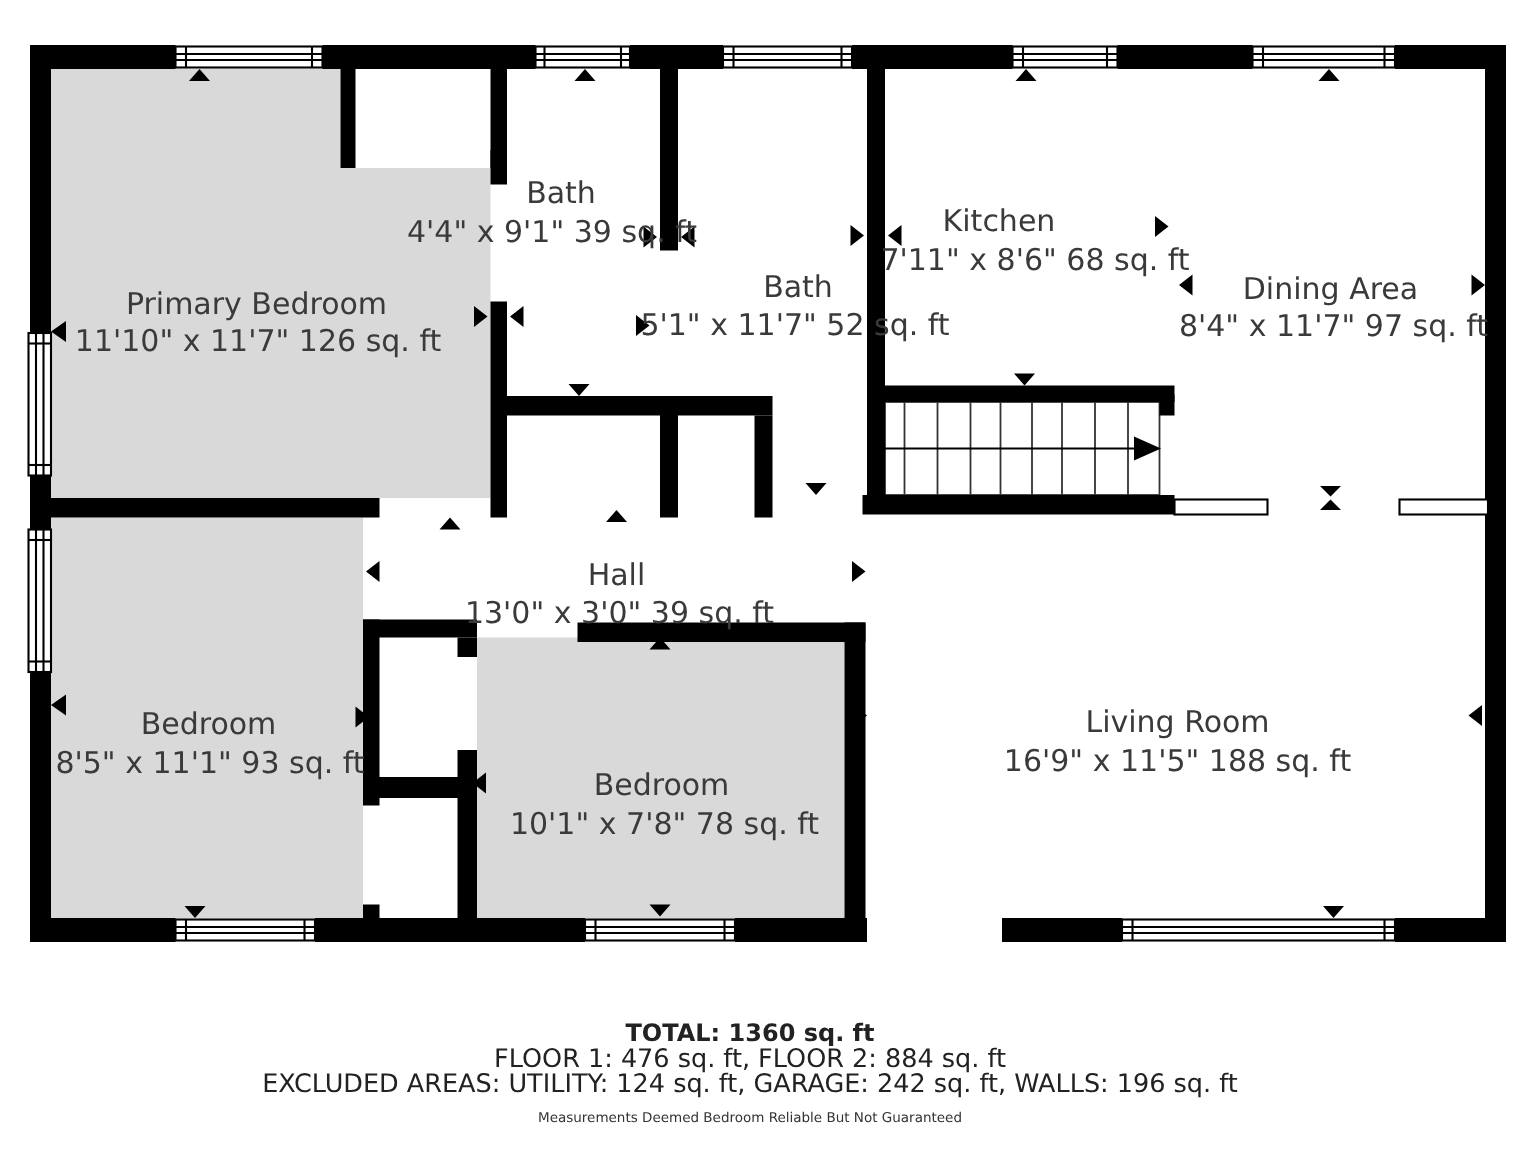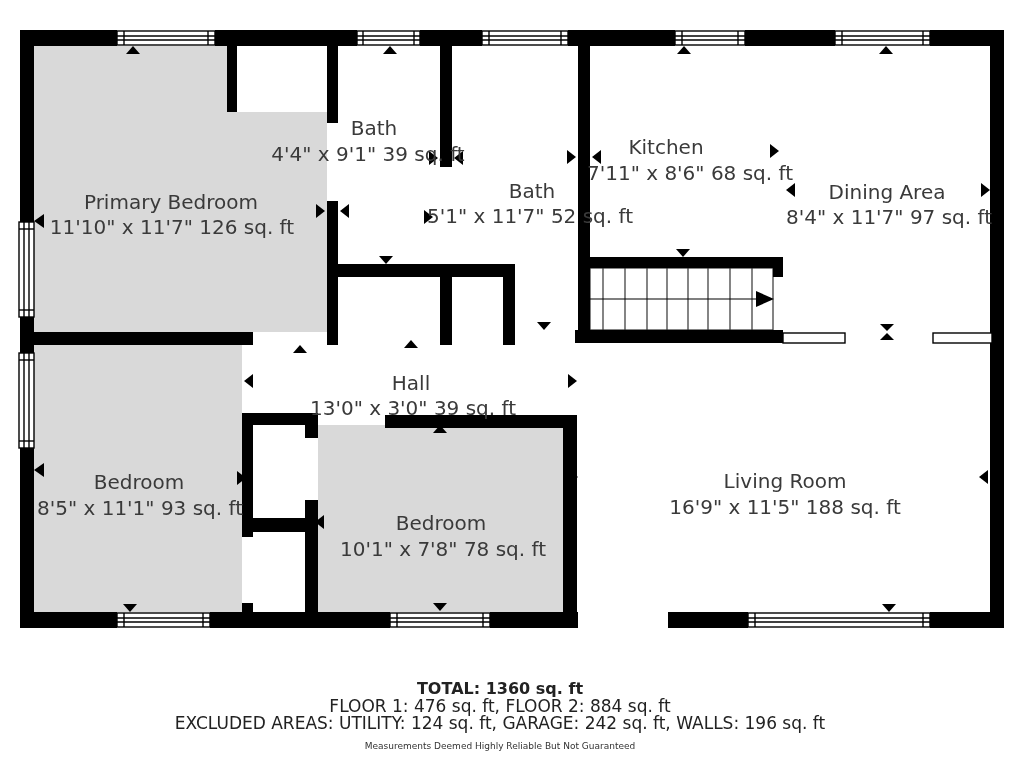--- a/index.html
+++ b/index.html
@@ -235,15 +235,15 @@
       <text class="room-name" x="785" y="488">Living Room</text>
       <text class="room-dims" x="785" y="514">16'9" x 11'5" 188 sq. ft</text>
     </g>
   </svg>
 
   
   <div id="footer">
     <div class="l1">TOTAL: 1360 sq. ft</div>
     <div class="l2">FLOOR 1: 476 sq. ft, FLOOR 2: 884 sq. ft</div>
     <div class="l3">EXCLUDED AREAS: UTILITY: 124 sq. ft, GARAGE: 242 sq. ft, WALLS: 196 sq. ft</div>
-    <div class="l4">Measurements Deemed Highly Reliable But Not Guaranteed</div>
+    <div class="l4">Measurements Deemed Bedroom Reliable But Not Guaranteed</div>
   </div>
 </div>
 
 </body></html>

